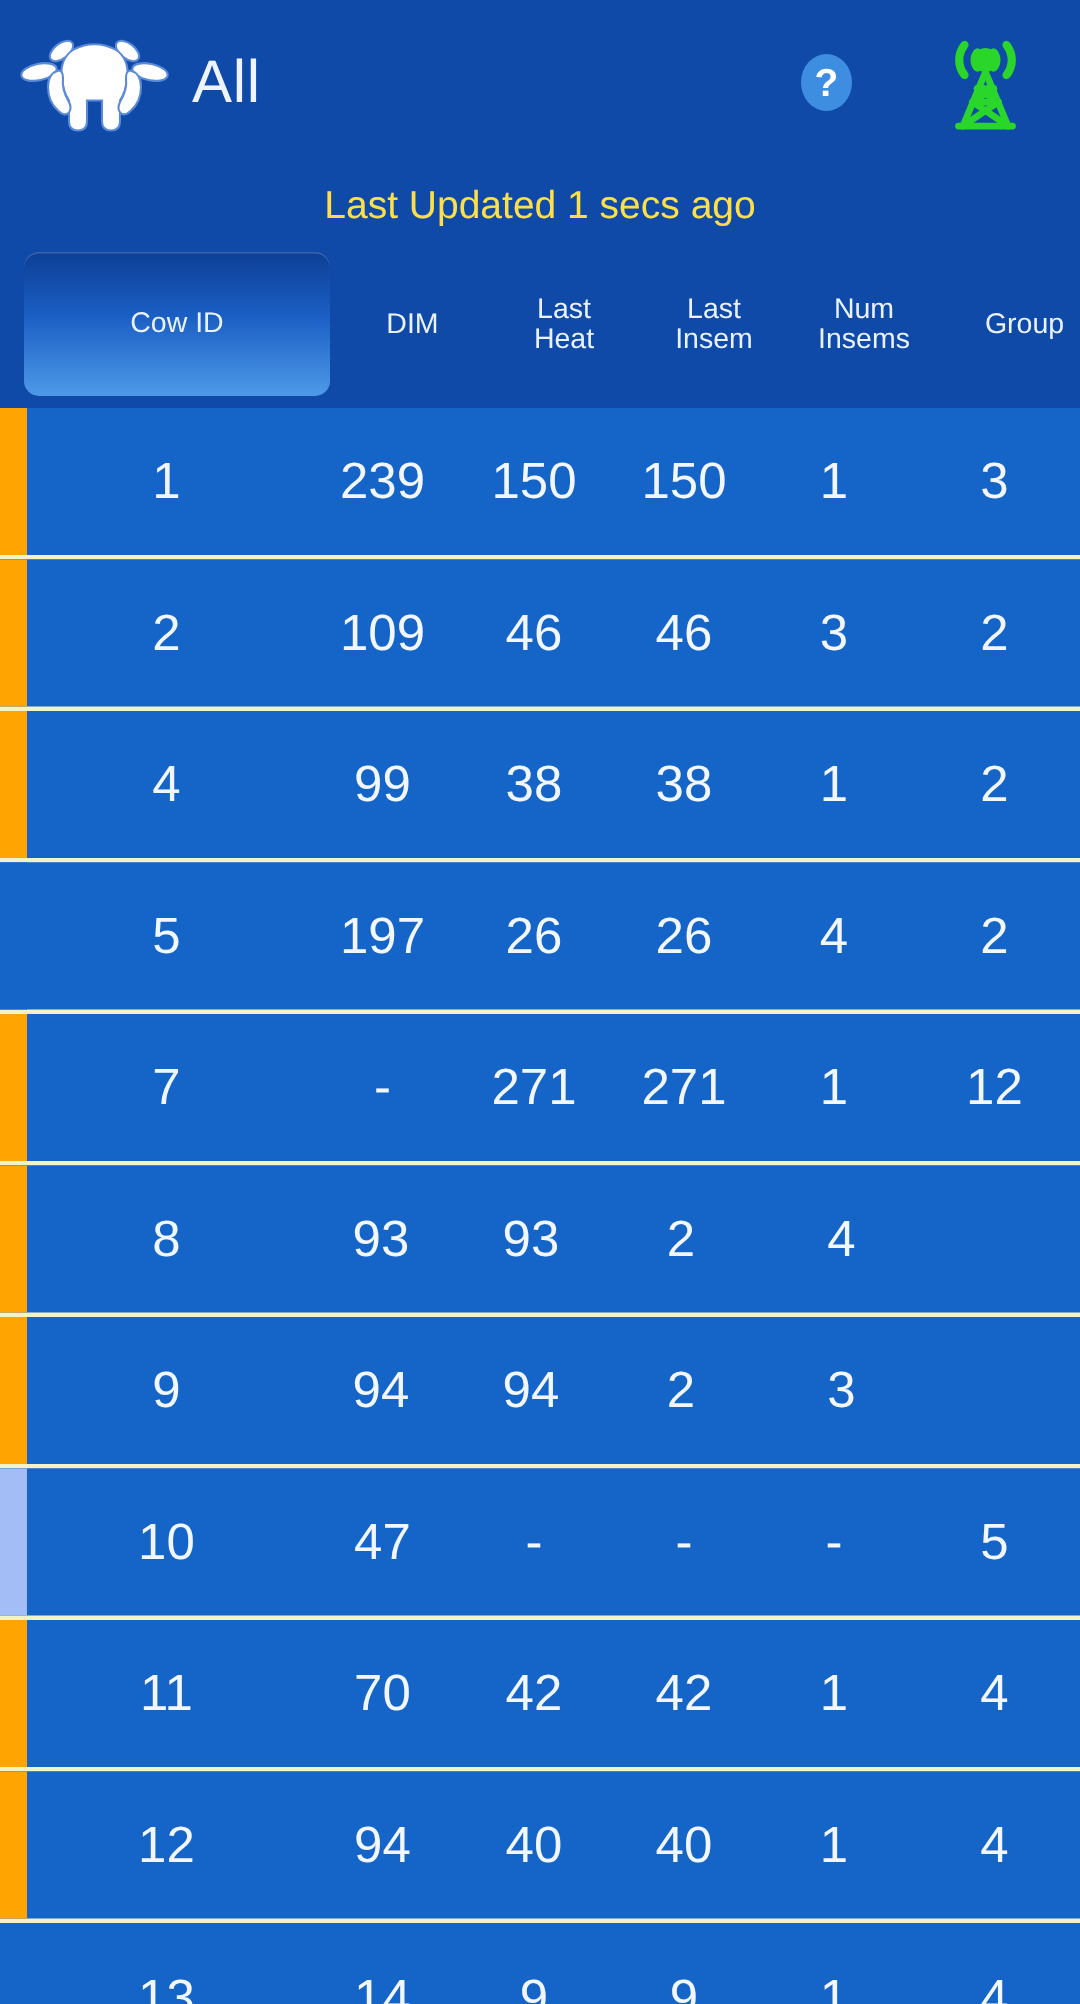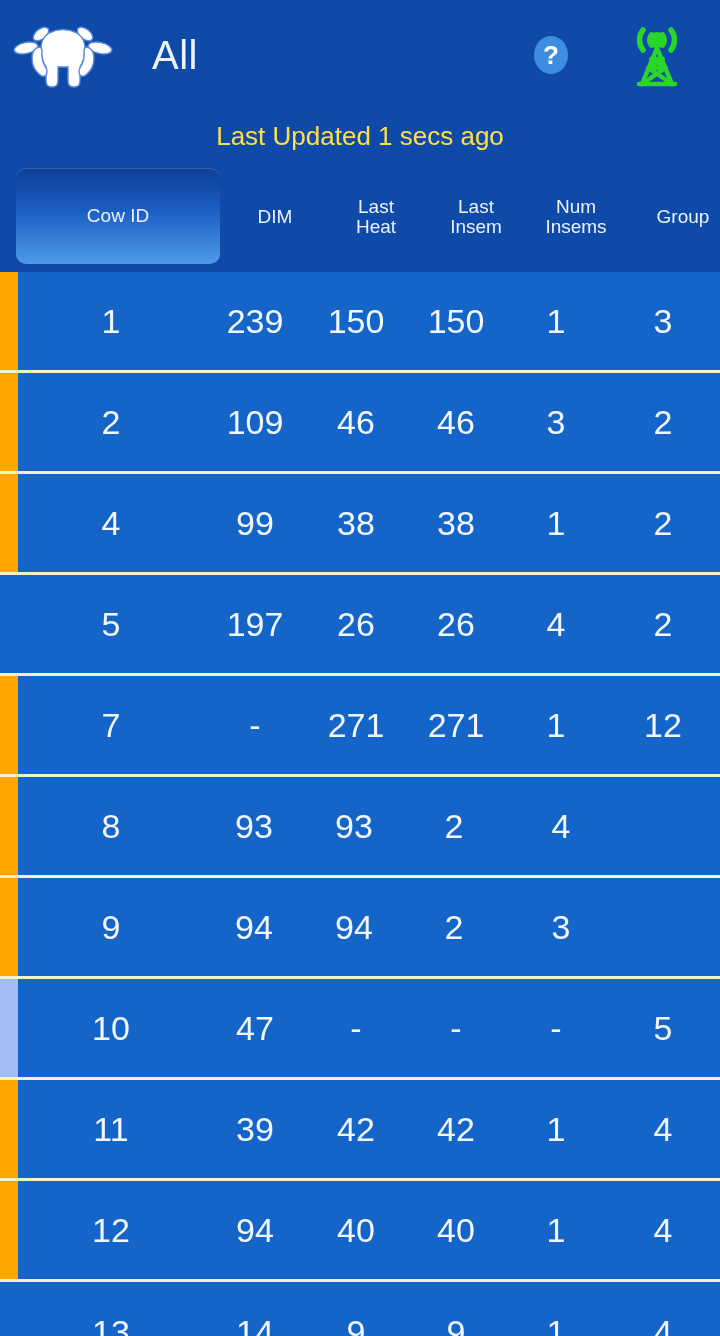--- a/index.html
+++ b/index.html
@@ -21,21 +21,21 @@
   }
   .app-logo{
     width:106px; height:72px;
     flex:0 0 auto;
     display:flex; align-items:center; justify-content:center;
   }
   .app-title{
     color:#eef4ff;
     font-size:40px;
     letter-spacing:0.5px;
-    margin-left:36px;
+    margin-left:12px;
     flex:1 1 auto;
   }
   .appbar-actions{
     display:flex; align-items:center; gap:46px;
     flex:0 0 auto;
   }
   .help-icon{
     width:46px; height:46px;
     display:flex; align-items:center; justify-content:center;
   }
@@ -315,21 +315,21 @@
         <div class="cell col-lheat">-</div>
         <div class="cell col-linsem">-</div>
         <div class="cell col-ninsem">-</div>
         <div class="cell col-group">5</div>
       </div>
     </div>
     <div class="trow">
       <div class="accent orange"></div>
       <div class="row-cells">
         <div class="cell col-cowid">11</div>
-        <div class="cell col-dim">39</div>
+        <div class="cell col-dim">70</div>
         <div class="cell col-lheat">42</div>
         <div class="cell col-linsem">42</div>
         <div class="cell col-ninsem">1</div>
         <div class="cell col-group">4</div>
       </div>
     </div>
     <div class="trow">
       <div class="accent orange"></div>
       <div class="row-cells">
         <div class="cell col-cowid">12</div>

